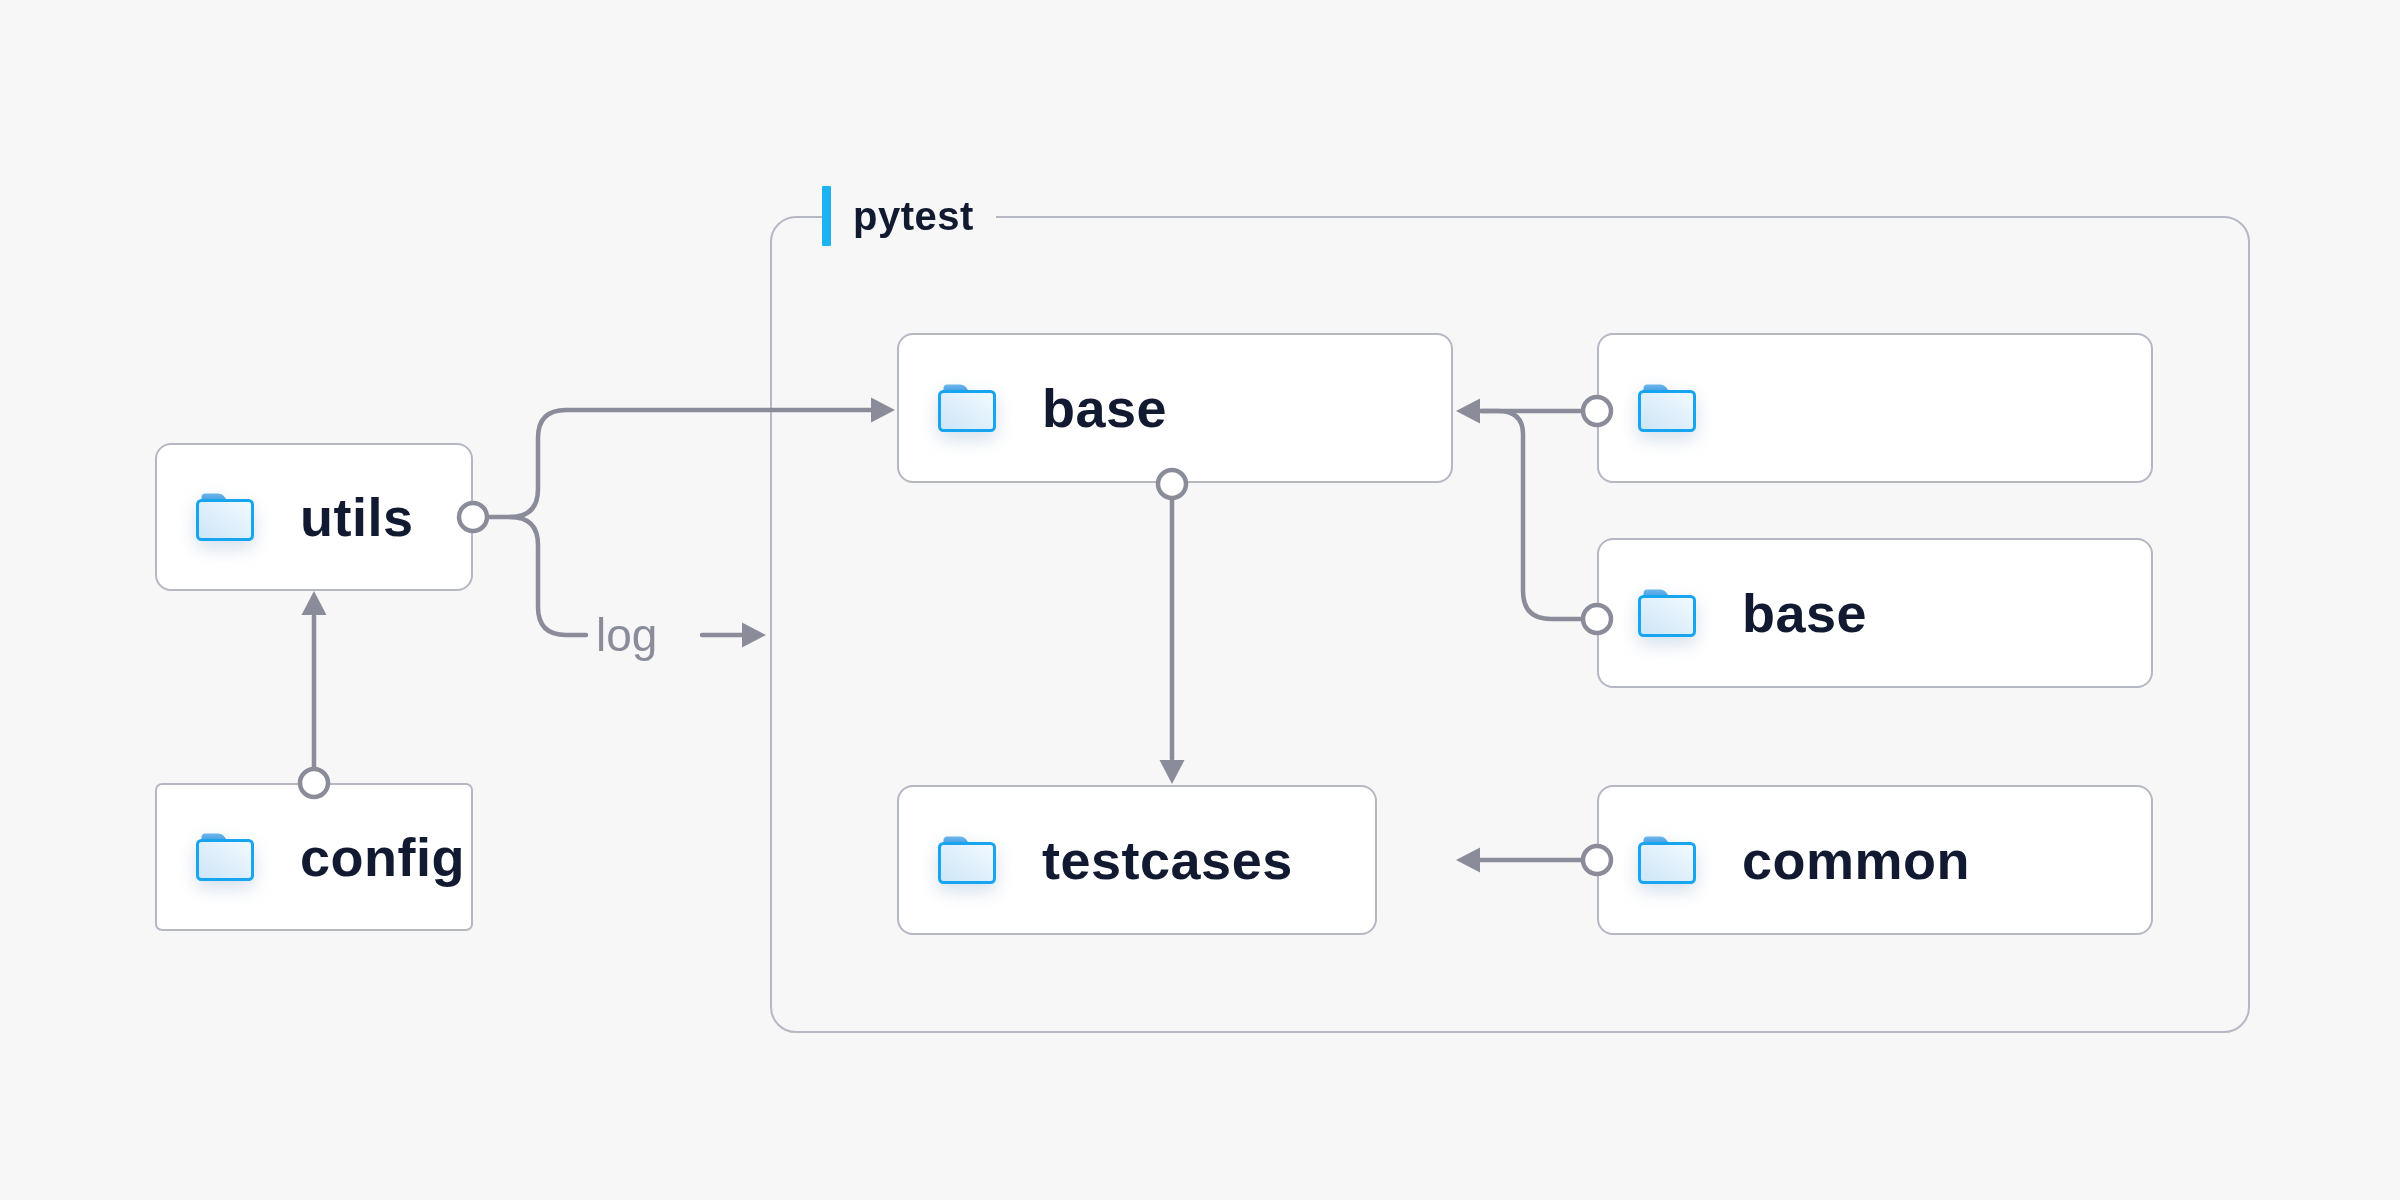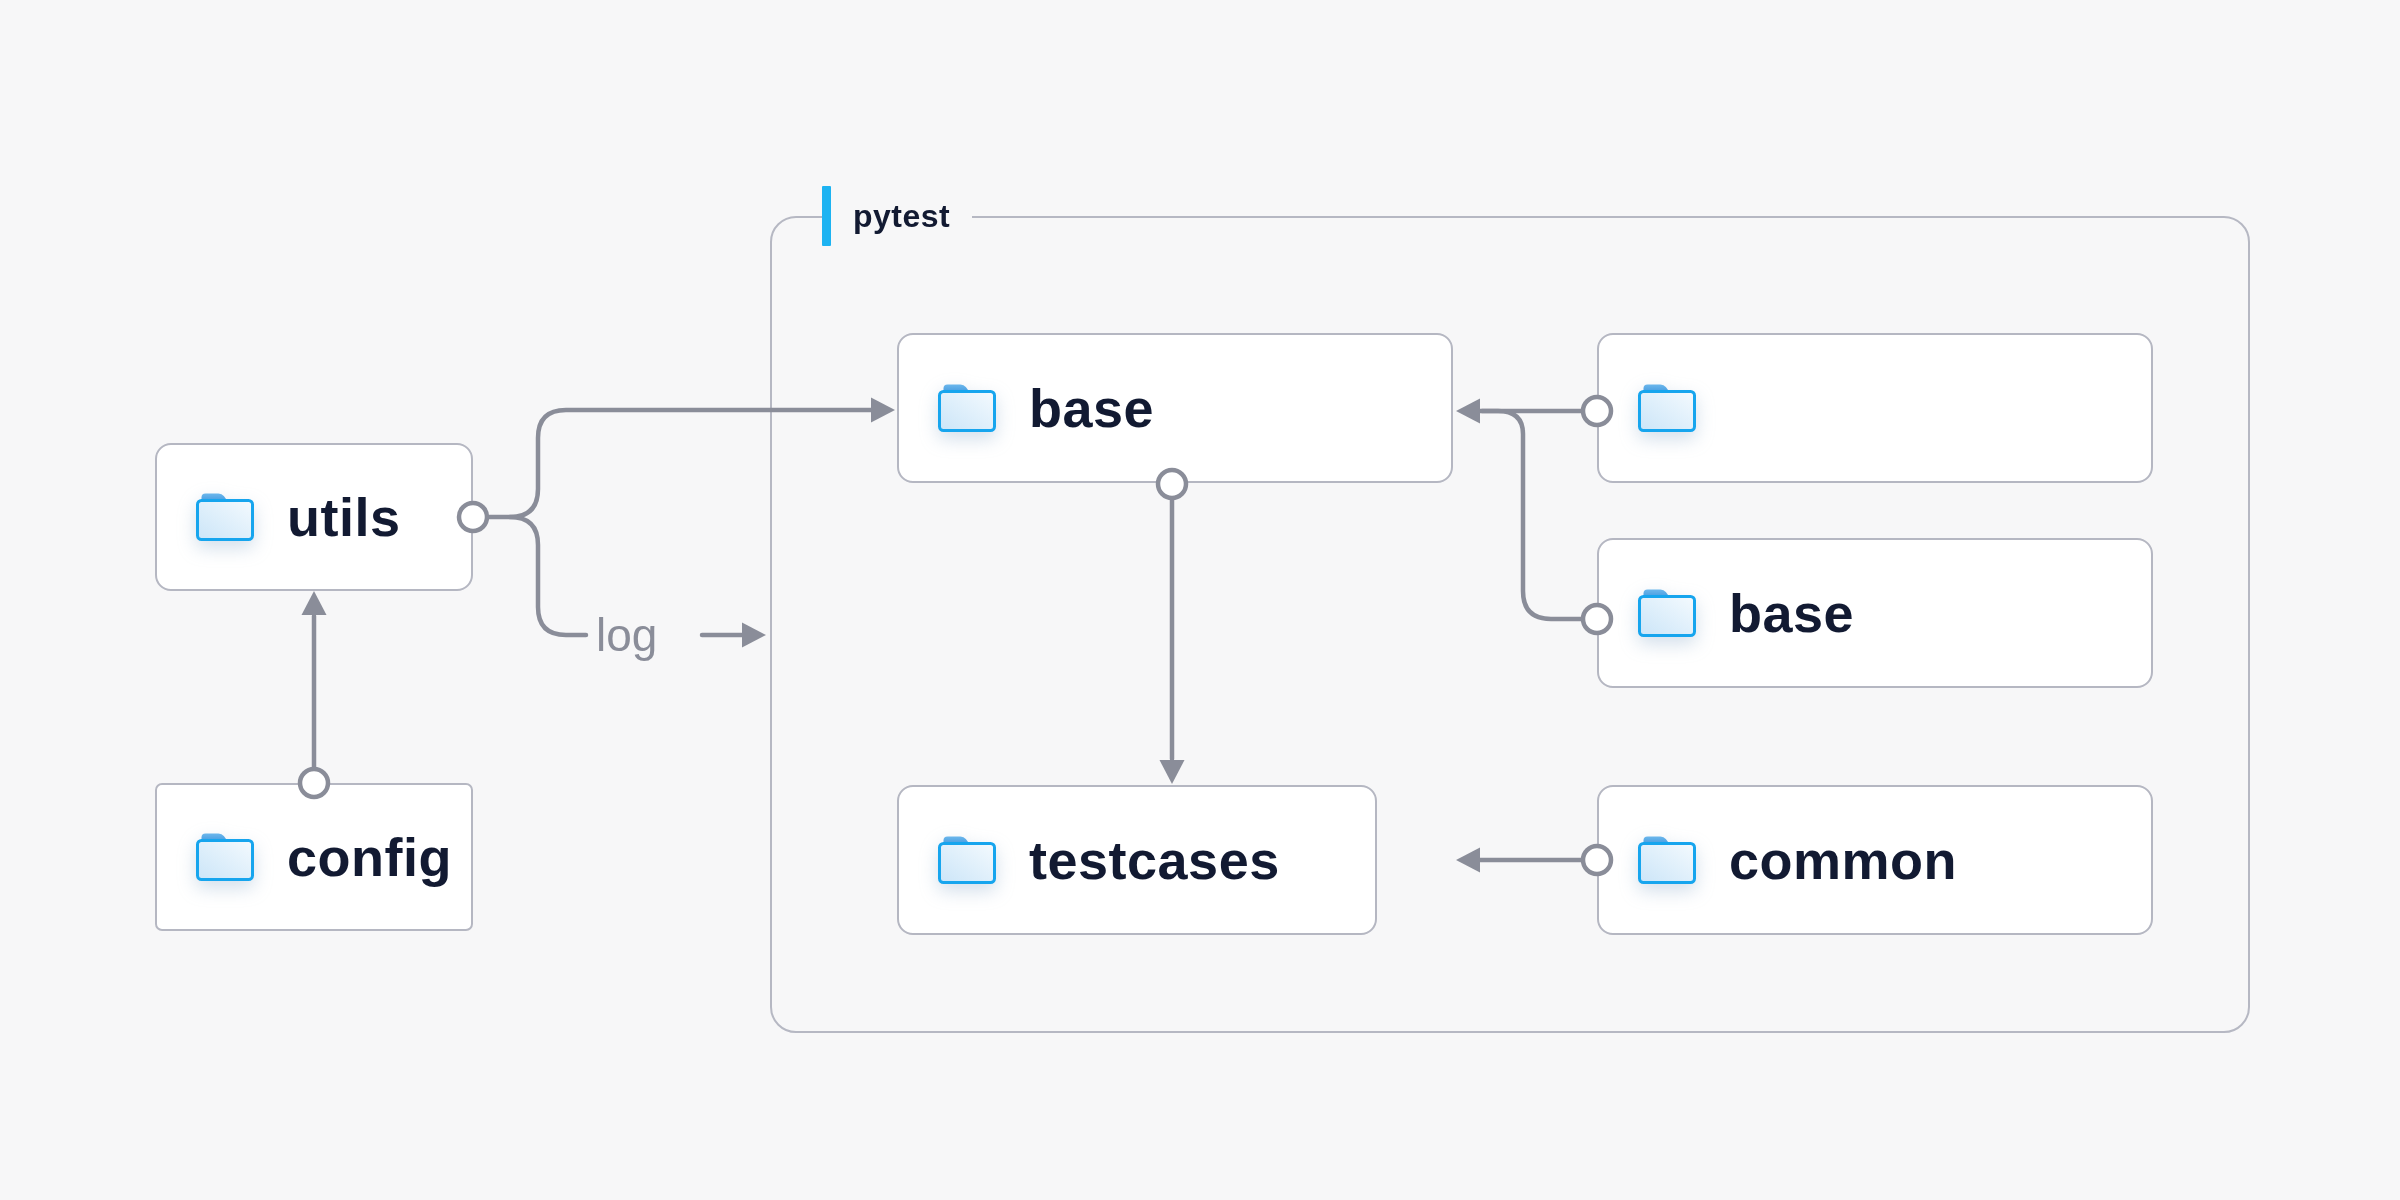--- a/index.html
+++ b/index.html
@@ -35,36 +35,36 @@
     background: #f7f7f8;
     padding: 0 22px 0 0;
     z-index: 3;
   }
   .group-label .accent-bar {
     width: 9px; height: 60px;
     background: #1db3f2;
     border-radius: 1px;
   }
   .group-label .group-title {
-    font-size: 32px;
+    font-size: 40px;
     font-weight: 700;
     color: #121a32;
     letter-spacing: 0.5px;
   }
 
   
   .node {
     position: absolute;
     background: #ffffff;
     border: 2.5px solid #b5b7c2;
     border-radius: 16px;
     display: flex;
     align-items: center;
     padding-left: 36px;
-    gap: 30px;
+    gap: 43px;
     box-sizing: border-box;
     z-index: 2;
   }
   .node .node-label {
     font-size: 54px;
     font-weight: 700;
     color: #121a32;
     letter-spacing: 0.5px;
     white-space: nowrap;
   }

